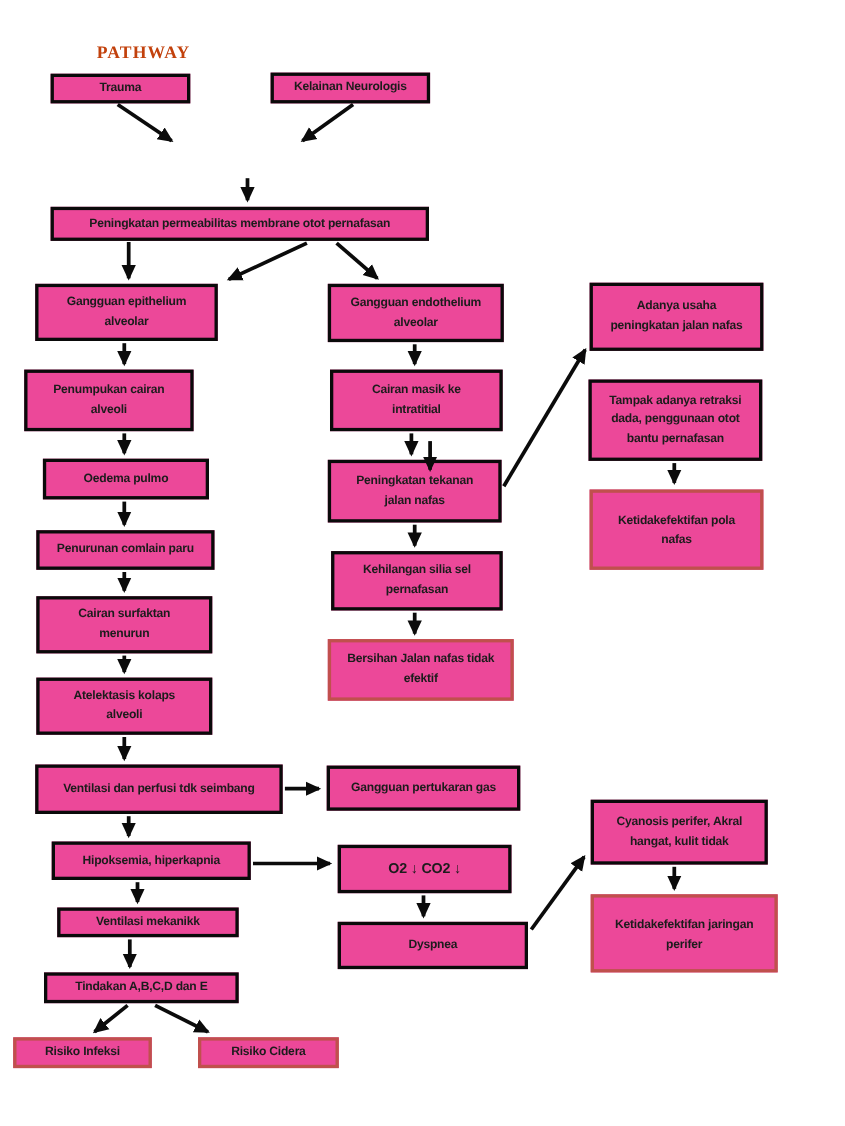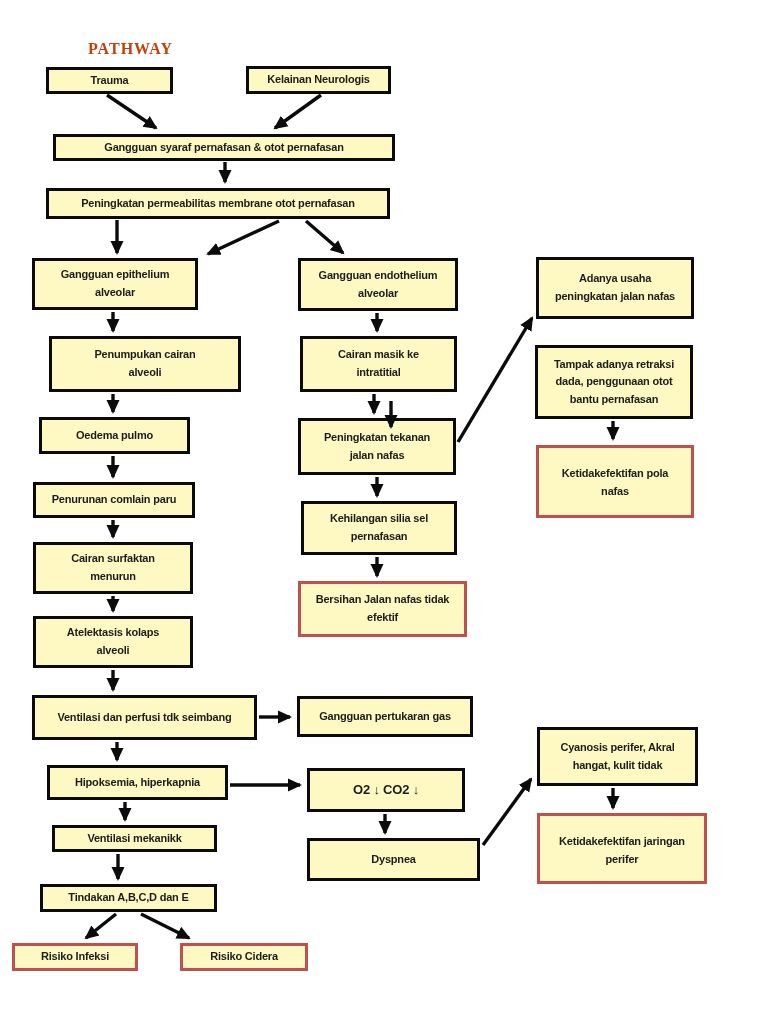--- a/index.html
+++ b/index.html
@@ -7,36 +7,36 @@
     position:relative;width:768px;height:1024px;background:#ffffff;
     font-family:"Liberation Sans",sans-serif;overflow:hidden;
   }
   #arrow-layer{position:absolute;left:0;top:0;width:768px;height:1024px;z-index:3;pointer-events:none;}
   .flow-title{
     position:absolute;left:88px;top:40px;
     font-family:"Liberation Serif",serif;font-weight:700;font-size:16px;
     letter-spacing:1px;color:#c2410c;z-index:2;
   }
   .node{
-    position:absolute;box-sizing:border-box;background:#fef9c3;
+    position:absolute;box-sizing:border-box;background:#ec4899;
     border:3px solid #0a0a0a;
     display:flex;align-items:center;justify-content:center;
     text-align:center;font-weight:700;font-size:11px;line-height:1.6;
     letter-spacing:-0.2px;color:#1c1c1c;padding:2px 3px;
     white-space:pre-line;z-index:2;
   }
   .risk{border-color:#c0504d;}
   .top-align{align-items:flex-start;padding-top:17px;}
   
   .n-trauma{left:46px;top:67px;width:127px;height:27px;}
   .n-kelainan{left:246px;top:66px;width:145px;height:28px;}
   .n-syaraf{left:53px;top:134px;width:342px;height:27px;}
   .n-permeab{left:46px;top:188px;width:344px;height:31px;}
   .n-epithelium{left:32px;top:258px;width:166px;height:52px;text-align:center;}
-  .n-penumpukan{left:49px;top:336px;width:192px;height:56px;}
+  .n-penumpukan{left:22px;top:336px;width:154px;height:56px;}
   .n-oedema{left:39px;top:417px;width:151px;height:37px;}
   .n-penurunan{left:33px;top:482px;width:162px;height:36px;}
   .n-surfaktan{left:33px;top:542px;width:160px;height:52px;}
   .n-atelektasis{left:33px;top:616px;width:160px;height:52px;}
   .n-ventperfusi{left:32px;top:695px;width:225px;height:45px;}
   .n-hipoksemia{left:47px;top:765px;width:181px;height:35px;}
   .n-ventmek{left:52px;top:825px;width:165px;height:27px;}
   .n-tindakan{left:40px;top:884px;width:177px;height:28px;}
   .n-infeksi{left:12px;top:943px;width:126px;height:28px;}
   .n-cidera{left:180px;top:943px;width:128px;height:28px;}
@@ -57,21 +57,20 @@
 </style>
 </head>
 <body>
 
 <div id="canvas">
 
   <div class="flow-title">PATHWAY</div>
 
   <div class="node n-trauma">Trauma</div>
   <div class="node n-kelainan">Kelainan Neurologis</div>
-  <div class="node n-syaraf">Gangguan syaraf pernafasan &amp; otot pernafasan</div>
   <div class="node n-permeab">Peningkatan permeabilitas membrane otot pernafasan</div>
   <div class="node n-epithelium">Gangguan epithelium
 alveolar</div>
   <div class="node n-penumpukan">Penumpukan cairan
 alveoli</div>
   <div class="node n-oedema">Oedema pulmo</div>
   <div class="node n-penurunan">Penurunan comlain paru</div>
   <div class="node n-surfaktan">Cairan surfaktan
 menurun</div>
   <div class="node n-atelektasis">Atelektasis kolaps

